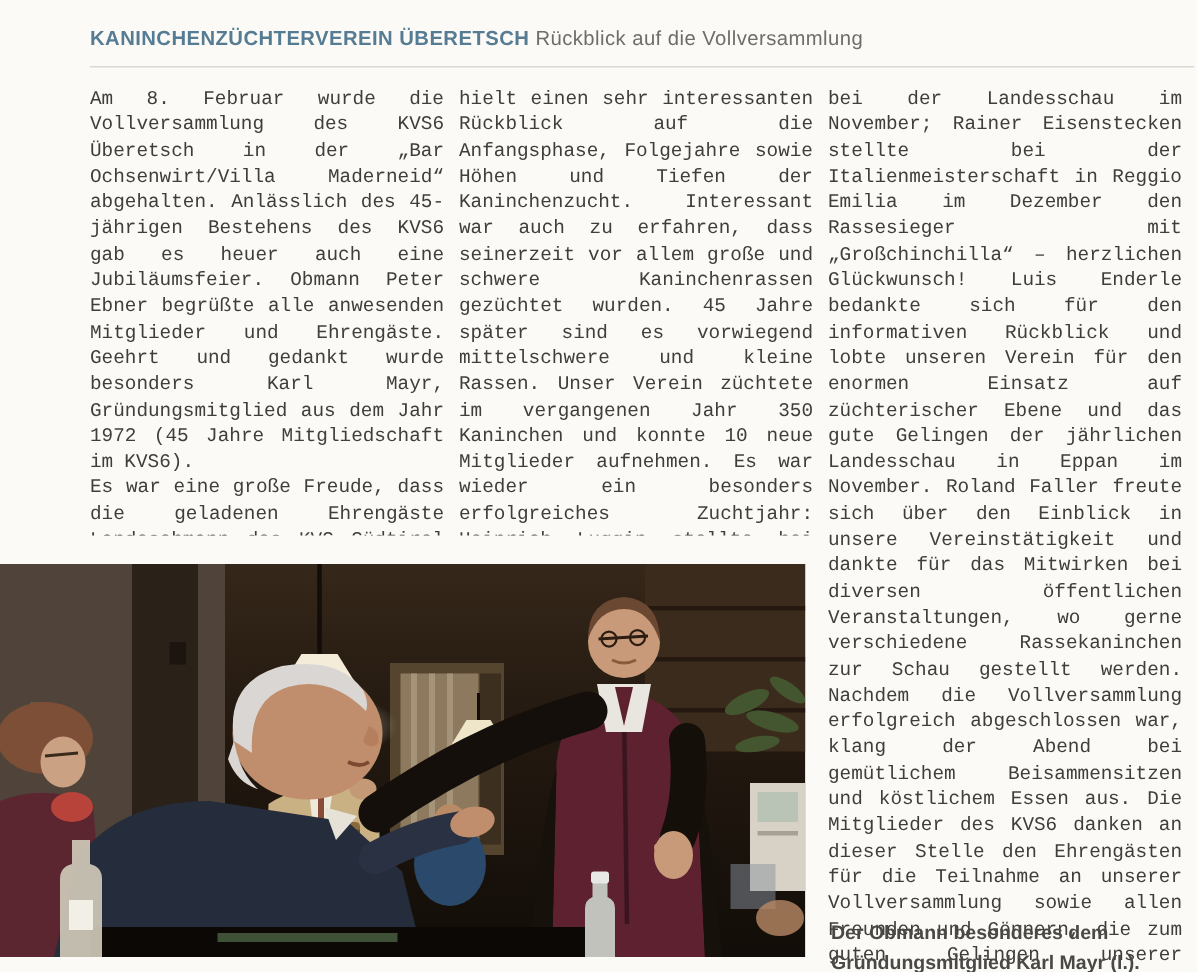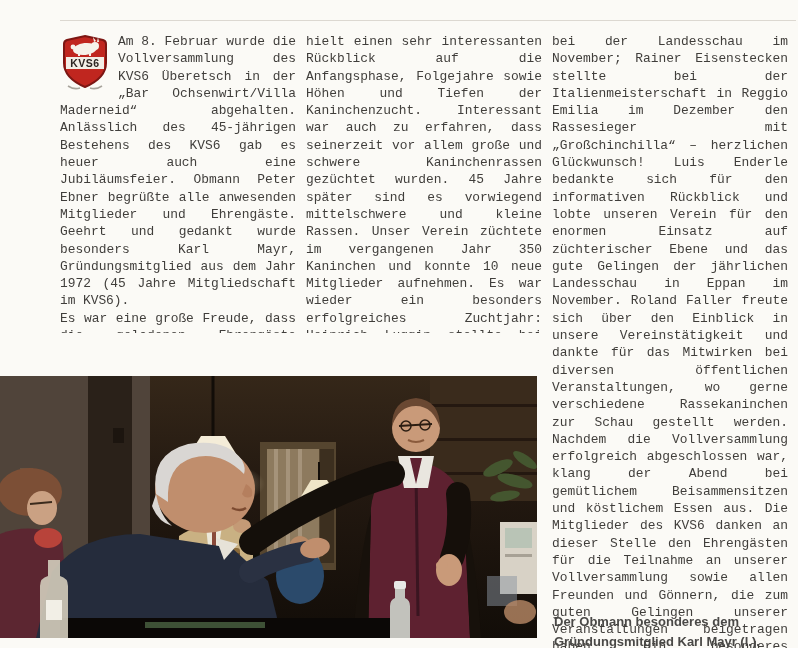--- a/index.html
+++ b/index.html
@@ -45,44 +45,30 @@
     z-index:5; overflow:hidden;
   }
   .photo svg { display:block; }
 </style>
 </head>
 <body>
 
 <div class="page">
 
   <div class="header">
+    <div class="kicker">
+      <span class="kicker-main">KANINCHENZÜCHTERVEREIN ÜBERETSCH</span>
+      <span class="kicker-sub">Rückblick auf die Vollversammlung</span>
+    </div>
   </div>
   <hr class="rule">
 
   <div class="columns" lang="de">
 
     <div class="col col-clip">
-      <span class="crest">
-        <svg width="50" height="58" viewBox="0 0 50 58">
-          <path d="M25 2 L43 6 Q46 7 46 10 L46 29 Q46 44 25 53 Q4 44 4 29 L4 10 Q4 7 7 6 Z" fill="#c0261f" stroke="#7c1613" stroke-width="2"></path>
-          <g>
-            <ellipse cx="25" cy="15" rx="12" ry="6" fill="#f6f2ea" transform="rotate(-6 25 15)"></ellipse>
-            <circle cx="35" cy="12" r="4" fill="#f6f2ea"></circle>
-            <path d="M34 8 L33 3 L36 7 Z" fill="#f6f2ea"></path>
-            <path d="M37 8 L38 3 L39 8 Z" fill="#f6f2ea"></path>
-            <circle cx="13" cy="13" r="2.4" fill="#f6f2ea"></circle>
-            <rect x="18" y="18" width="2" height="4" fill="#f6f2ea"></rect>
-            <rect x="29" y="18" width="2" height="4" fill="#f6f2ea"></rect>
-          </g>
-          <rect x="6" y="23" width="38" height="12" fill="#f2eee6"></rect>
-          <text x="25" y="33" text-anchor="middle" font-family="Liberation Sans, sans-serif" font-size="10.5" font-weight="bold" fill="#2c2522" letter-spacing="0.5">KVS6</text>
-          <path d="M8 52 Q14 56 20 54" stroke="#a8a49c" stroke-width="1.6" fill="none"></path>
-          <path d="M42 52 Q36 56 30 54" stroke="#a8a49c" stroke-width="1.6" fill="none"></path>
-        </svg>
-      </span>
       <p>Am 8. Februar wurde die Vollversammlung des KVS6 Überetsch in der „Bar Ochsenwirt/Villa Maderneid“ abgehalten. Anlässlich des 45-jährigen Bestehens des KVS6 gab es heuer auch eine Jubiläumsfeier. Obmann Peter Ebner begrüßte alle anwesenden Mitglieder und Ehrengäste. Geehrt und gedankt wurde besonders Karl Mayr, Gründungsmitglied aus dem Jahr 1972 (45 Jahre Mitgliedschaft im KVS6).</p>
       <p>Es war eine große Freude, dass die geladenen Ehrengäste Landesobmann des KVS Südtirol Luis Enderle, Gemeindereferent Roland Faller sowie Erwin Kramer unserer Vollversammlung beiwohnten. Kramer, Gründungsmitglied des KVS6,</p>
     </div>
 
     <div class="col col-clip">
       <p>hielt einen sehr interessanten Rückblick auf die Anfangsphase, Folgejahre sowie Höhen und Tiefen der Kaninchenzucht. Interessant war auch zu erfahren, dass seinerzeit vor allem große und schwere Kaninchenrassen gezüchtet wurden. 45 Jahre später sind es vorwiegend mittelschwere und kleine Rassen. Unser Verein züchtete im vergangenen Jahr 350 Kaninchen und konnte 10 neue Mitglieder aufnehmen. Es war wieder ein besonders erfolgreiches Zuchtjahr: Heinrich Luggin stellte bei der eigenen Schau im Mai den Vereinssieger und bei der Landesschau im November den „Sieger Zuchtgruppe“ – jeweils mit „Hasen“; Wilhelm Marschall stellte den Landesmeister mit „Rote Neuseeländer“</p>
     </div>
 
     <div class="col">
       <p>bei der Landesschau im November; Rainer Eisenstecken stellte bei der Italienmeisterschaft in Reggio Emilia im Dezember den Rassesieger mit „Großchinchilla“ – herzlichen Glückwunsch! Luis Enderle bedankte sich für den informativen Rückblick und lobte unseren Verein für den enormen Einsatz auf züchterischer Ebene und das gute Gelingen der jährlichen Landesschau in Eppan im November. Roland Faller freute sich über den Einblick in unsere Vereinstätigkeit und dankte für das Mitwirken bei diversen öffentlichen Veranstaltungen, wo gerne verschiedene Rassekaninchen zur Schau gestellt werden. Nachdem die Vollversammlung erfolgreich abgeschlossen war, klang der Abend bei gemütlichem Beisammensitzen und köstlichem Essen aus. Die Mitglieder des KVS6 danken an dieser Stelle den Ehrengästen für die Teilnahme an unserer Vollversammlung sowie allen Freunden und Gönnern, die zum guten Gelingen unserer Veranstaltungen beigetragen haben. Ein besonderes Dankeschön an die geschätzte Gemeindeverwaltung Eppan und Raiffeisenkasse Überetsch für die Unterstützung unseres Vereins. Kaninchenzucht verbindet und macht Freude.</p>

